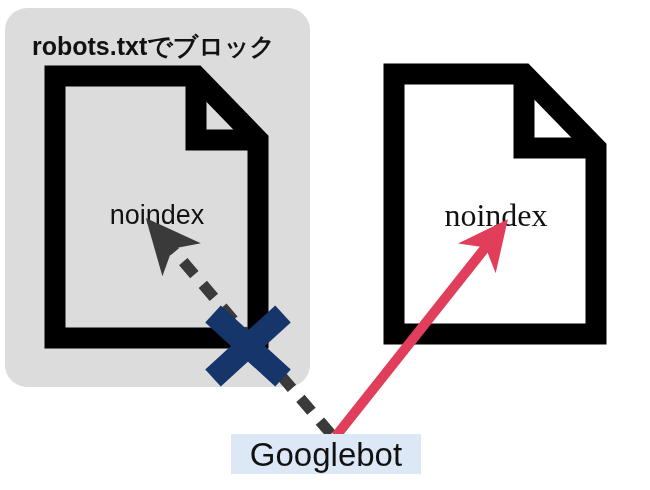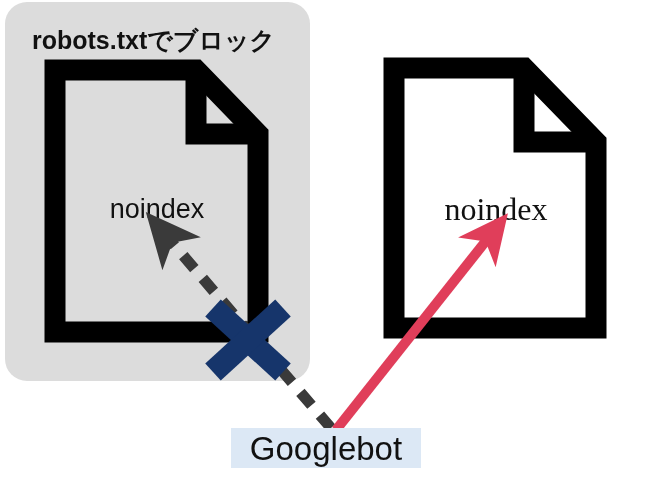--- a/index.html
+++ b/index.html
@@ -9,21 +9,21 @@
   }
   body {
     width: 650px;
     height: 490px;
     position: relative;
     overflow: hidden;
     font-family: "Liberation Sans", sans-serif;
   }
   #stage {
     position: absolute;
-    left: 0; top: 0;
+    left: 0; top: 6px;
     width: 650px;
     height: 351px;
   }
   #stage svg {
     display: block;
     width: 650px;
     height: 490px;
   }
   .txt {
     font-family: "Liberation Sans", sans-serif;

